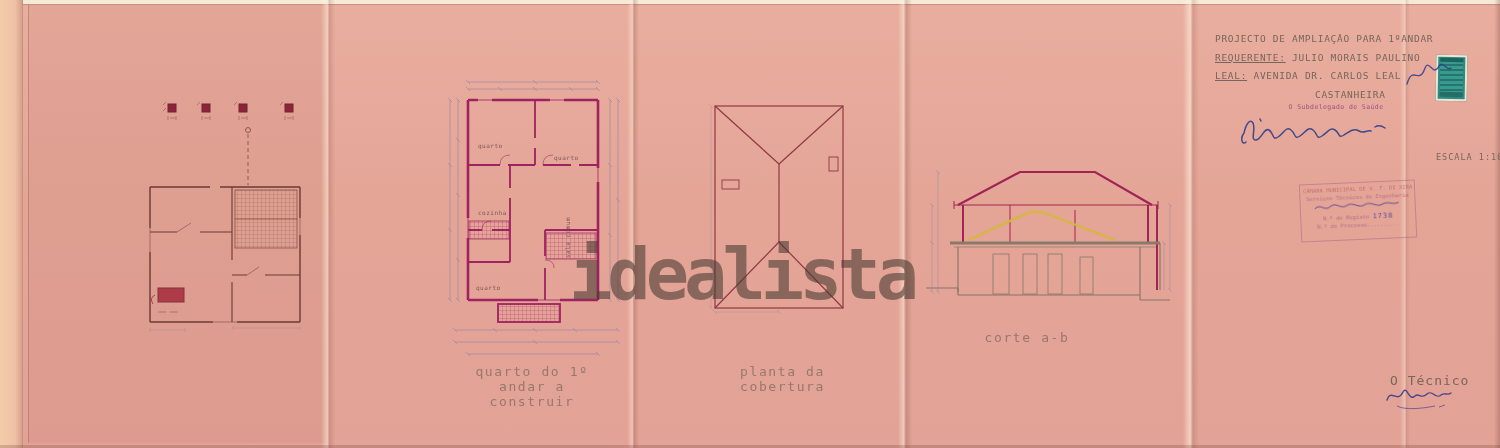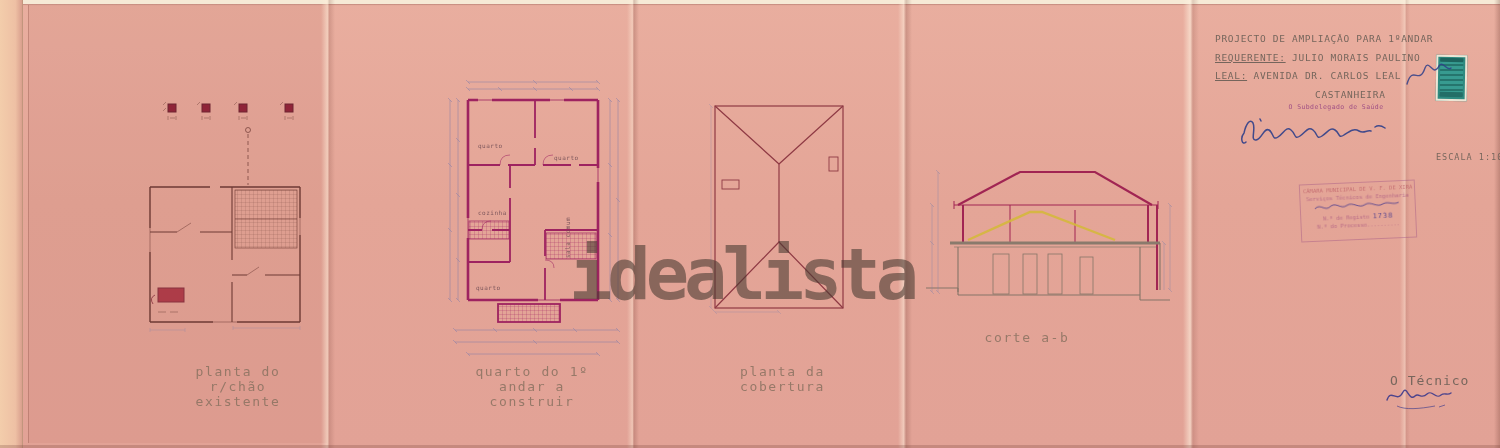--- a/index.html
+++ b/index.html
@@ -255,21 +255,20 @@
     </g>
 
     <g stroke="#8080a8" stroke-width="0.55" opacity="0.7" fill="none">
       <path d="M14,47 V134 M12,45 l4,4 M12,83 l4,4 M12,132 l4,4"></path>
       <path d="M20,14 V134 M18,12 l4,4 M18,132 l4,4"></path>
       <path d="M252,47 V132 M250,45 l4,4 M250,130 l4,4"></path>
       <path d="M246,85 V132 M244,83 l4,4"></path>
     </g>
   </svg>
 
-  <div class="caption" style="left:168px;top:364px;width:140px;">planta do r/chão existente</div>
   <div class="caption" style="left:452px;top:364px;width:160px;">quarto do 1º andar a construir</div>
   <div class="caption" style="left:720px;top:364px;width:125px;">planta da cobertura</div>
   <div class="caption" style="left:972px;top:330px;width:110px;">corte a-b</div>
 
   <div class="watermark">idealista</div>
 
   <div class="titleblock">
     <div><span>PROJECTO DE AMPLIAÇÃO PARA 1ºANDAR</span></div>
     <div><span class="u">REQUERENTE:</span> <span>JULIO MORAIS PAULINO</span></div>
     <div><span class="u">LEAL:</span> <span>AVENIDA  DR. CARLOS LEAL</span></div>

